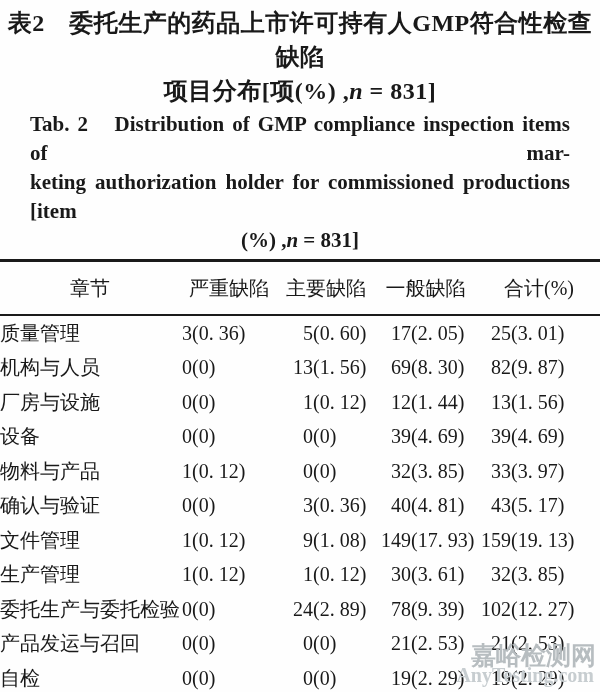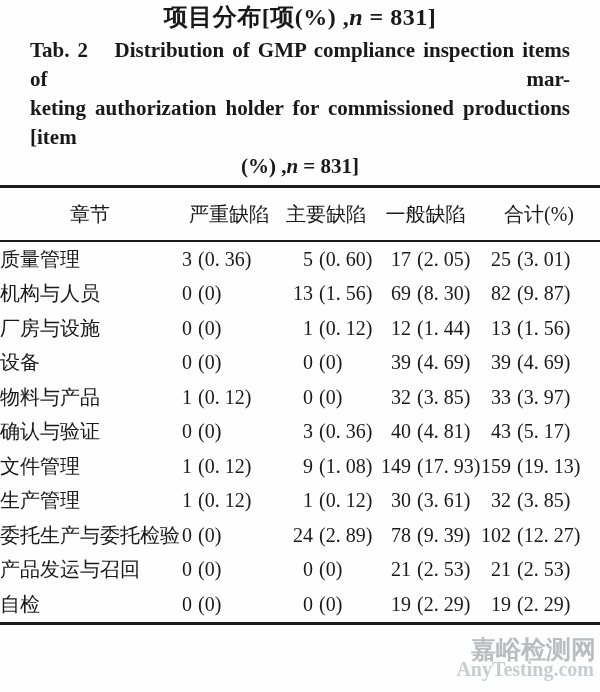--- a/index.html
+++ b/index.html
@@ -60,21 +60,21 @@
     white-space: nowrap;
     vertical-align: middle;
   }
   td.label { text-align: left; padding-left: 13px; margin-top: 16px; }
   td.num { text-align: left; }
   td.num .ip { display: inline-block; text-align: right; }
   td.c2 .ip { width: 12px; }
   td.c3 .ip { width: 36px; }
   td.c4 .ip { width: 38px; }
   td.c5 .ip { width: 33px; }
-  td.num .pp { display: inline; padding-left: 6px; }
+  td.num .pp { display: inline; }
   
   .watermark {
     position: absolute;
     right: 2px;
     bottom: 6px;
     width: 165px;
     height: 50px;
     pointer-events: none;
   }
   .wm-zh {
@@ -96,20 +96,21 @@
     color: #c7cdd0;
     white-space: nowrap;
   }
 </style>
 </head>
 <body>
 
 <div class="page">
 
   <div class="title-zh">
+    <div class="t-line1">表2　委托生产的药品上市许可持有人GMP符合性检查缺陷</div>
     <div class="t-line2"><span>项目分布[项(%) ,</span><span class="var-n">n</span><span> = 831]</span></div>
   </div>
 
   <div class="title-en">
     <div class="e-line just">Tab. 2　Distribution of GMP compliance inspection items of mar-</div>
     <div class="e-line just">keting authorization holder for commissioned productions [item</div>
     <div class="e-line center"><span>(%) ,</span><span class="var-n">n</span><span> = 831]</span></div>
   </div>
 
   <table class="gmp">

